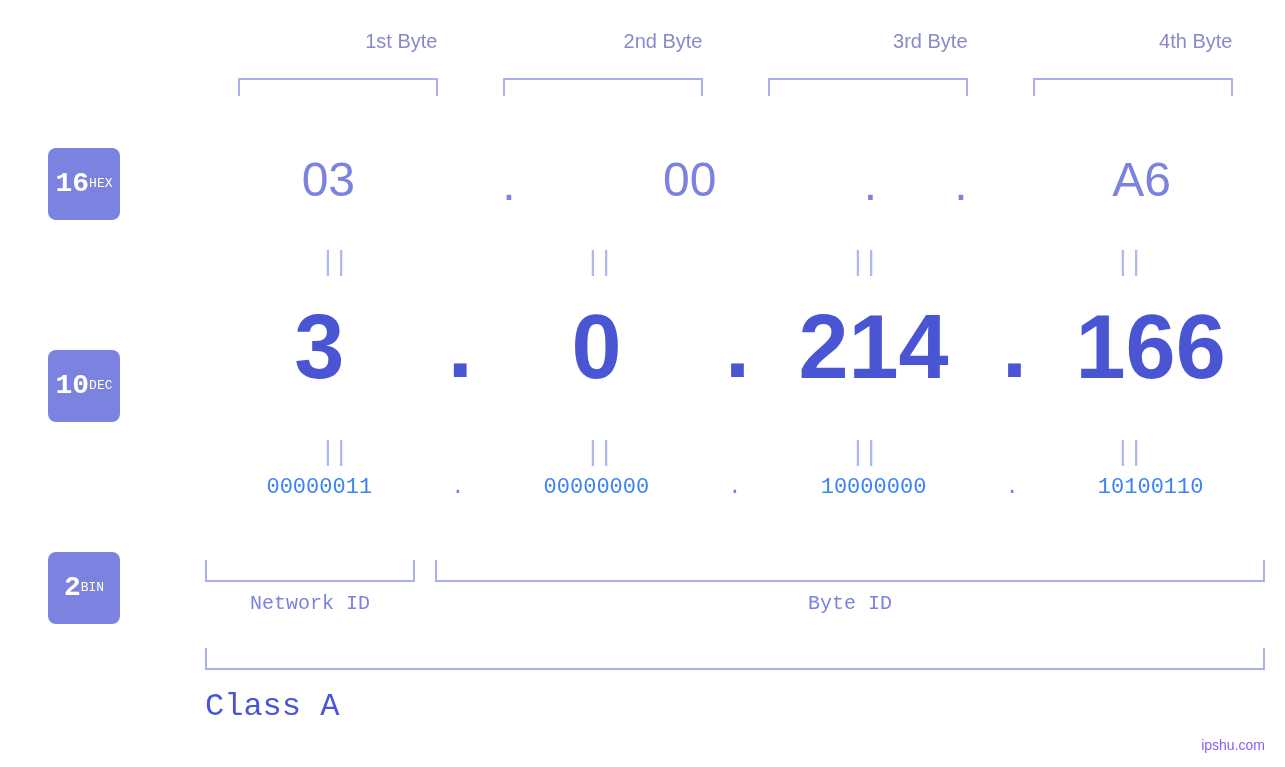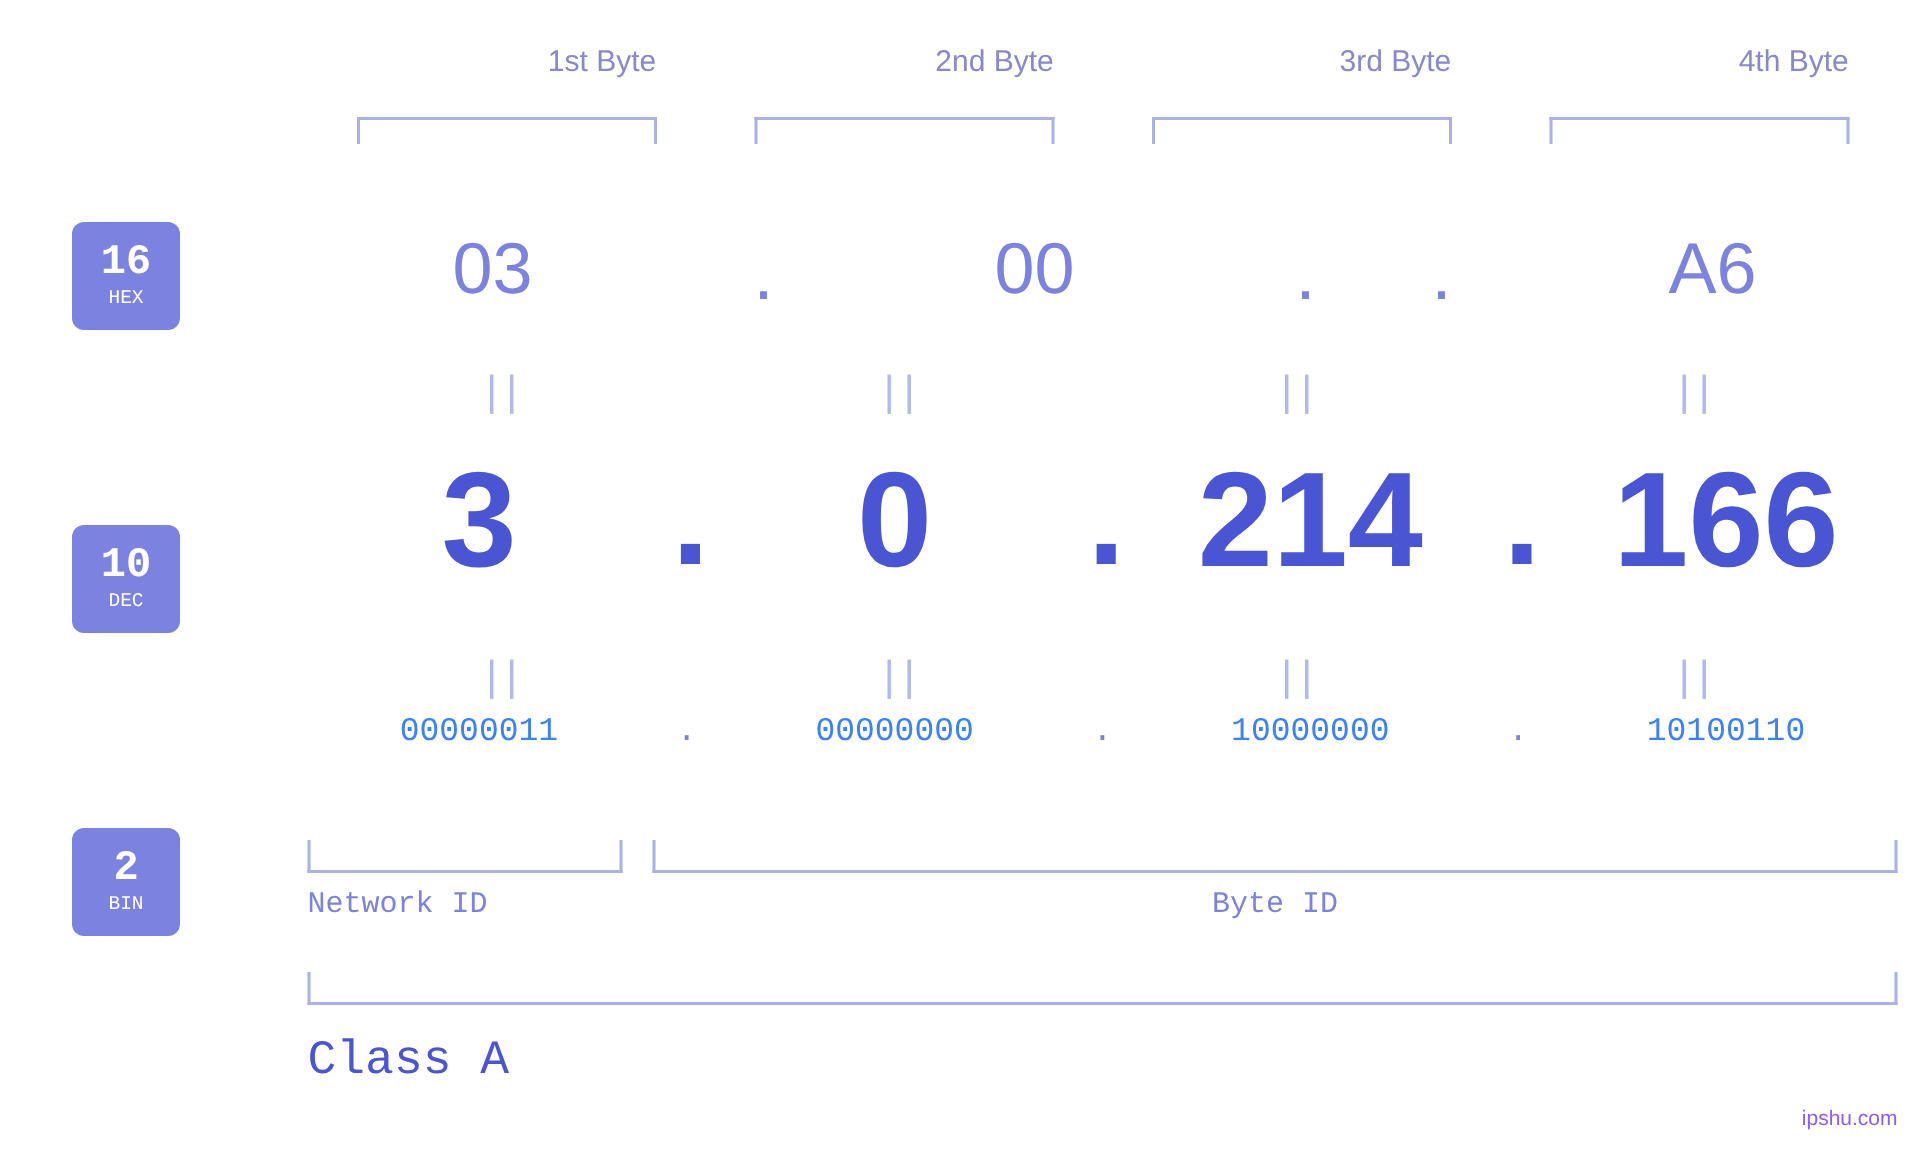--- a/index.html
+++ b/index.html
@@ -31,21 +31,20 @@
       gap: 130px;
     }
 
     .badge {
       background: #7b82e0;
       color: #ffffff;
       border-radius: 8px;
       width: 72px;
       height: 72px;
       display: flex;
-      flex-direction: column;
       align-items: center;
       justify-content: center;
       font-size: 22px;
       font-weight: bold;
       line-height: 1.1;
     }
 
     .badge .base-num {
       font-size: 28px;
       font-weight: bold;
@@ -236,20 +235,21 @@
     .label-row {
       position: absolute;
       top: 592px;
       left: 65px;
       right: 20px;
       display: flex;
     }
 
     .network-label {
       width: 210px;
+      text-align: center;
       color: #7b82e0;
       font-size: 20px;
       font-family: 'Courier New', monospace;
     }
 
     .host-label {
       flex: 1;
       text-align: center;
       color: #7b82e0;
       font-size: 20px;

